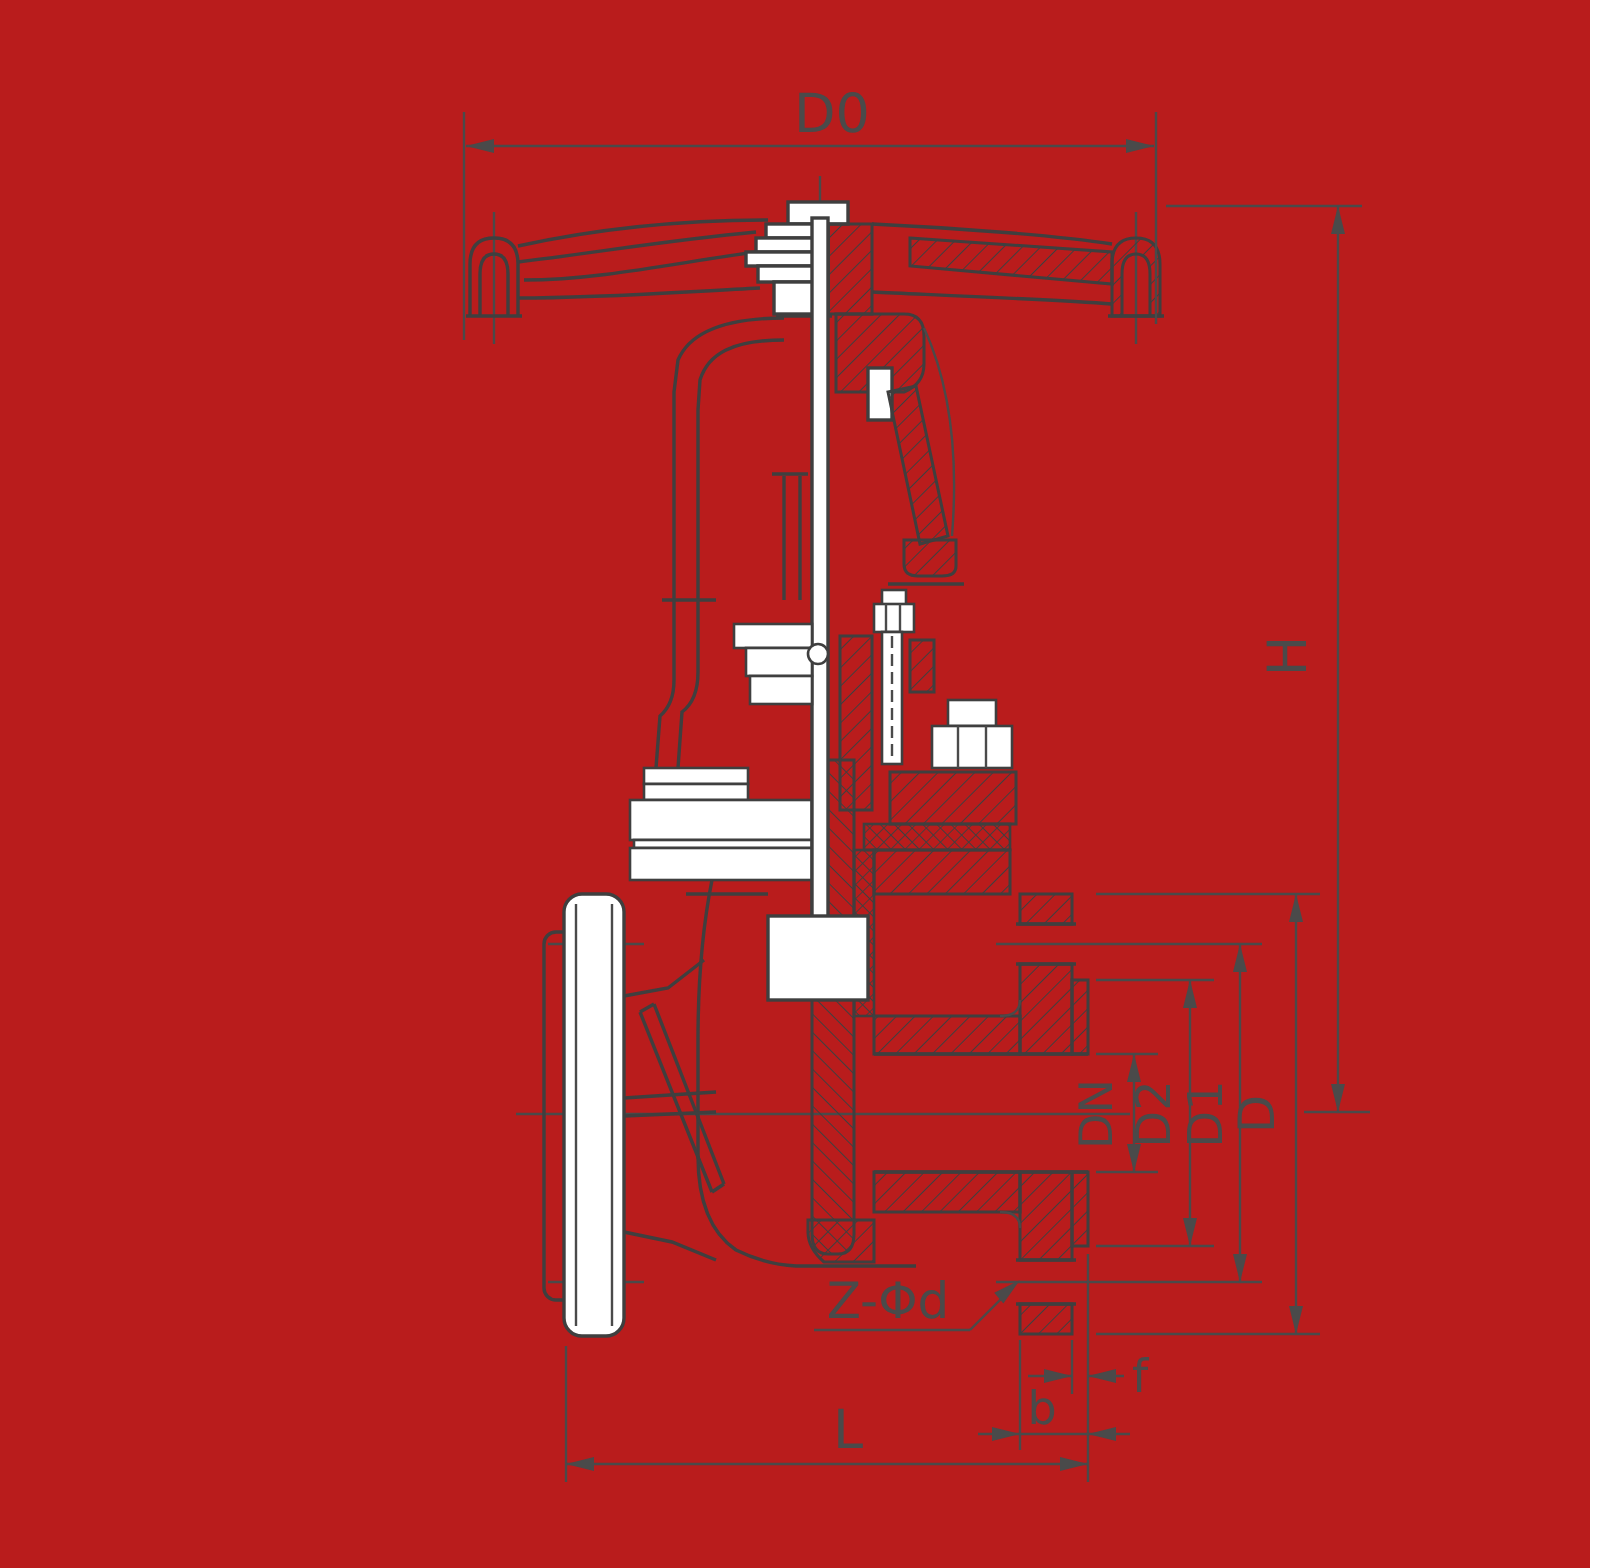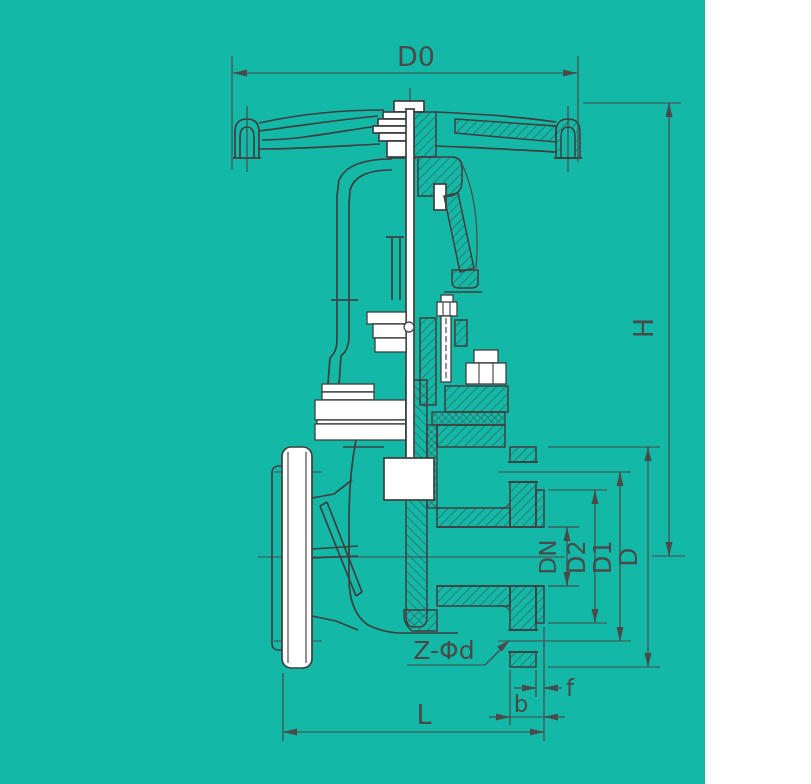--- a/index.html
+++ b/index.html
@@ -1,16 +1,16 @@
 <!DOCTYPE html>
 <html><head>
 <meta charset="utf-8">
 <style>
   html,body{margin:0;padding:0;background:#ffffff;}
-  .page{width:705px;height:784px;background:#14b8a6;position:relative;overflow:hidden;}
+  .page{width:795px;height:784px;background:#b91c1c;position:relative;overflow:hidden;}
   svg{display:block;}
   .ln{stroke:#3f3f3f;stroke-width:1.7;fill:none;}
   .tn{stroke:#4a4a4a;stroke-width:1.2;fill:none;}
   .wf{fill:#ffffff;stroke:#3f3f3f;stroke-width:1.7;}
   .wft{fill:#ffffff;stroke:#3f3f3f;stroke-width:1.3;}
   .hp{fill:url(#h);stroke:#3f3f3f;stroke-width:1.5;}
   .hpb{fill:url(#hb);stroke:#3f3f3f;stroke-width:1.5;}
   .xp{fill:url(#xh);stroke:#3f3f3f;stroke-width:1.3;}
   .ar{fill:#4a4a4a;stroke:none;}
   text.dim{font-family:"DejaVu Sans","Liberation Sans",sans-serif;fill:#4a4a4a;}

